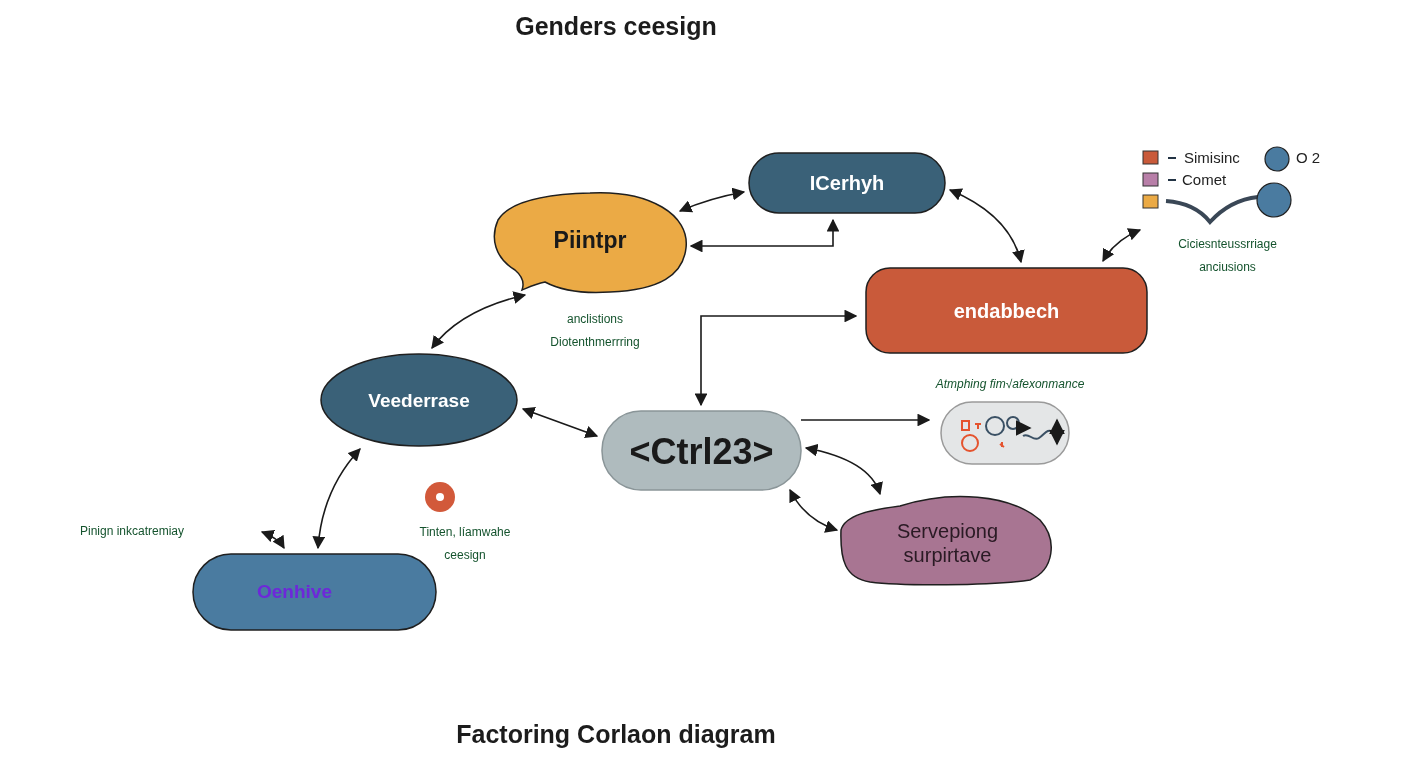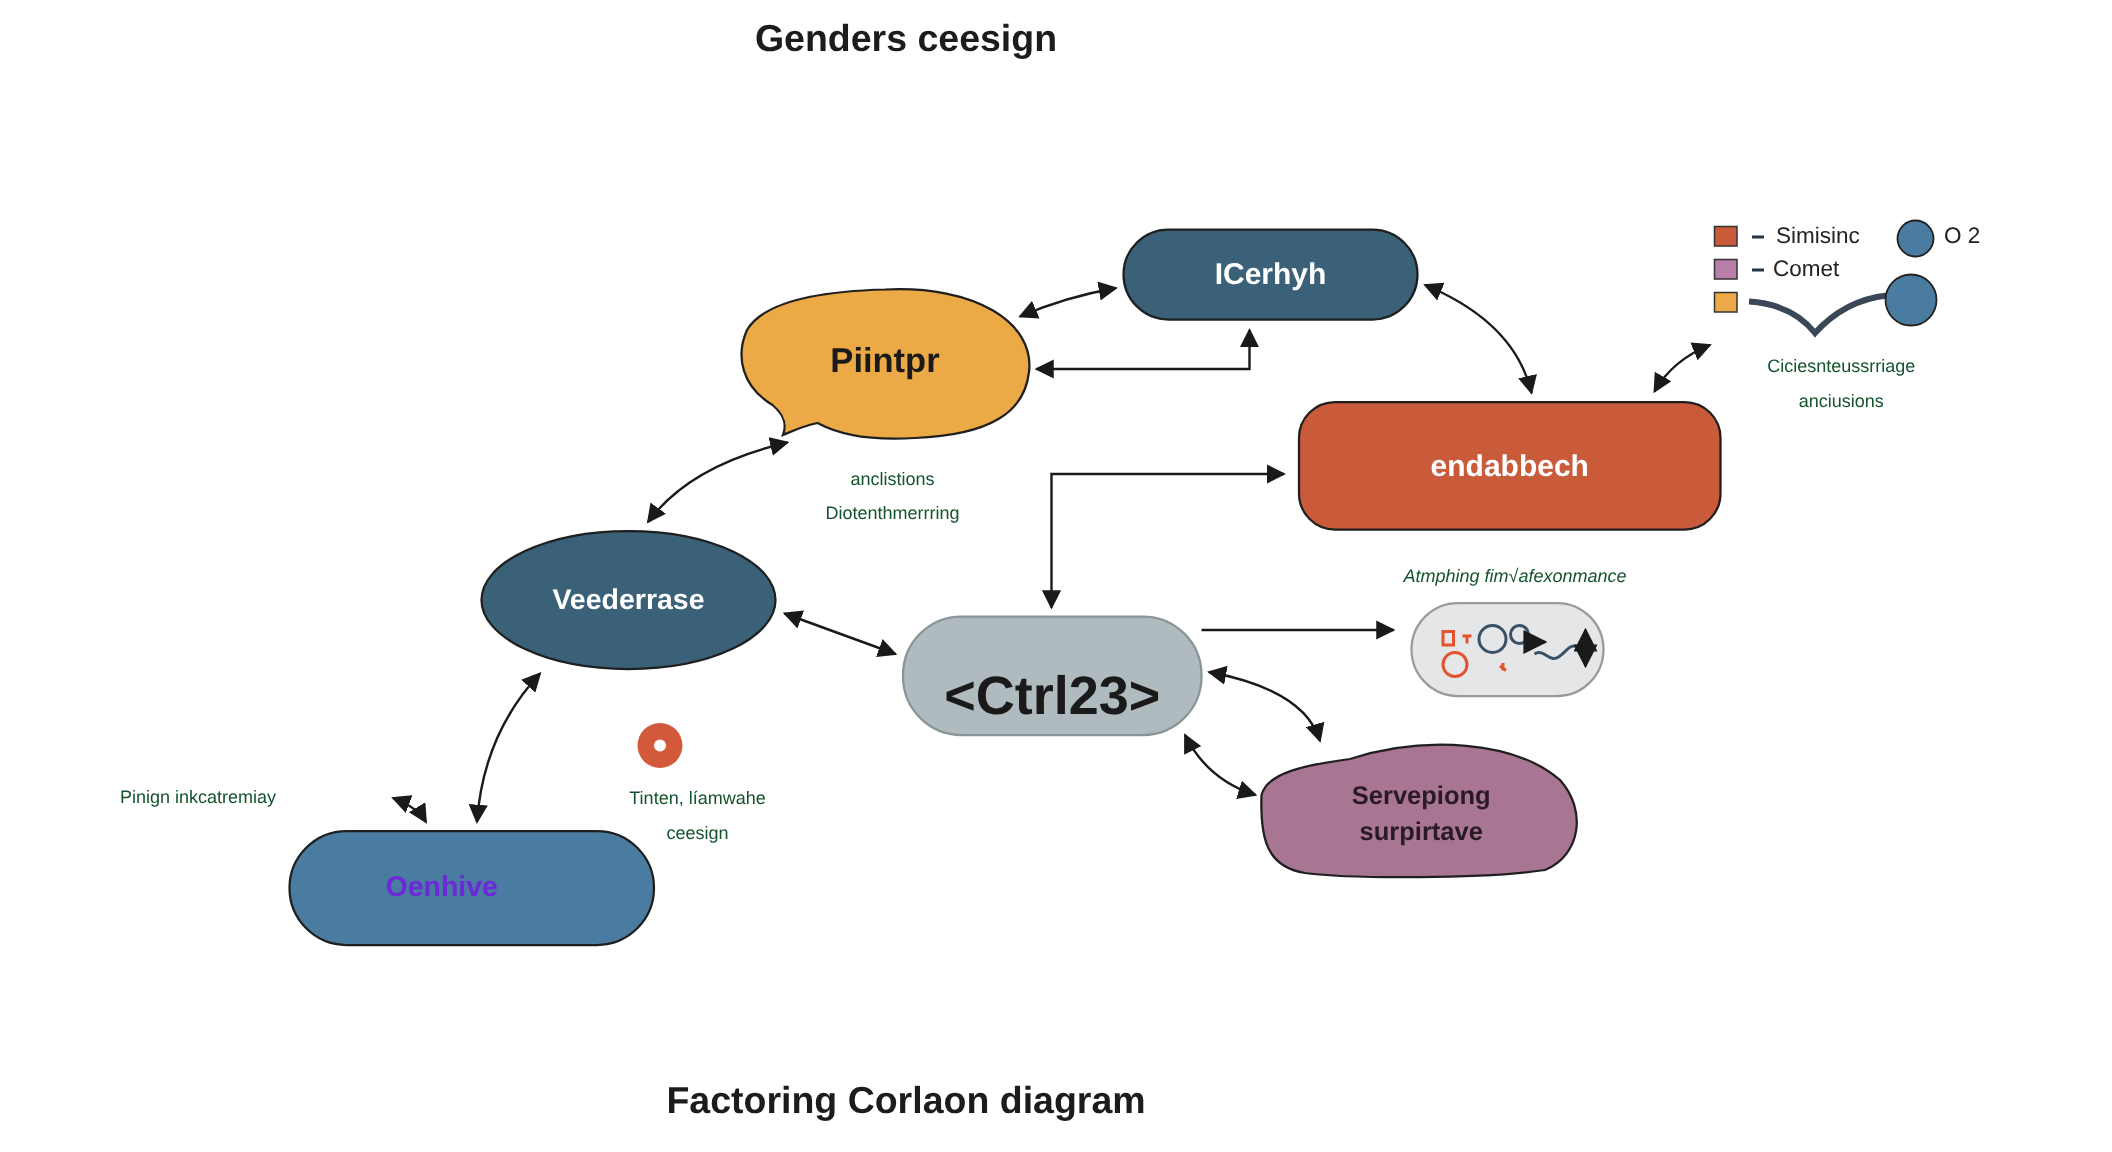--- a/index.html
+++ b/index.html
@@ -1,19 +1,19 @@
 <!DOCTYPE html>
 <html><head>
   <meta charset="utf-8">
   <style>
     html, body { margin: 0; padding: 0; background: #ffffff; }
     body { width: 1408px; height: 768px; position: relative; overflow: hidden;
            font-family: "Liberation Sans", sans-serif; color: #1a1a1a; }
     svg#diagram { position: absolute; left: 0; top: 0; width: 1408px; height: 768px; }
-    .title { position: absolute; left: 0; width: 1208px; text-align: center; font-weight: bold; color: #1c1c1c; }
+    .title { position: absolute; left: 12px; width: 1208px; text-align: center; font-weight: bold; color: #1c1c1c; }
     #top-title { top: 12px; font-size: 25px; }
     #bottom-title { top: 720px; font-size: 25px; }
     .node-label { position: absolute; text-align: center; font-weight: bold; display: flex; align-items: center; justify-content: center; }
     .annot { position: absolute; text-align: center; font-size: 12px; color: #14532d; line-height: 23px; }
     .legend-label { position: absolute; font-size: 15px; color: #222; }
   </style>
 </head>
 <body>
 
 <div class="title" id="top-title">Genders ceesign</div>
@@ -73,23 +73,23 @@
     <path d="M1166 201 Q1195 203 1210 222 Q1230 200 1258 197" fill="none" stroke="#3A4756" stroke-width="4"></path>
     <circle cx="1277" cy="159" r="12" fill="#4A7BA0" stroke="#222" stroke-width="1.2"></circle>
     <circle cx="1274" cy="200" r="17" fill="#4A7BA0" stroke="#222" stroke-width="1.2"></circle>
   </g>
 </svg>
 
 <div class="node-label" style="left:500px;top:220px;width:180px;height:40px;font-size:23px;color:#1a1a1a;">Piintpr</div>
 <div class="node-label" style="left:749px;top:163px;width:196px;height:40px;font-size:20px;color:#ffffff;">ICerhyh</div>
 <div class="node-label" style="left:866px;top:291px;width:281px;height:40px;font-size:20px;color:#ffffff;">endabbech</div>
 <div class="node-label" style="left:321px;top:381px;width:196px;height:40px;font-size:19px;color:#ffffff;">Veederrase</div>
-<div class="node-label" style="left:602px;top:430px;width:199px;height:44px;font-size:36px;color:#1a1a1a;margin-top:12px;">&lt;Ctrl23&gt;</div>
+<div class="node-label" style="left:602px;top:430px;width:199px;height:44px;font-size:36px;color:#1a1a1a;">&lt;Ctrl23&gt;</div>
 <div class="node-label" style="left:193px;top:572px;width:203px;height:40px;font-size:19px;color:#6d28d9;">Oenhive</div>
-<div class="node-label" style="left:845px;top:515px;width:205px;height:56px;font-size:17px;color:#2a1a24;font-weight:bold;flex-direction:column;line-height:24px;">
+<div class="node-label" style="left:845px;top:515px;width:205px;height:56px;font-size:20px;color:#2a1a24;font-weight:normal;flex-direction:column;line-height:24px;">
   <span>Servepiong</span>
   <span>surpirtave</span>
 </div>
 
 <div class="annot" style="left:500px;top:308px;width:190px;">
   <div>anclistions</div>
   <div>Diotenthmerrring</div>
 </div>
 <div class="annot" style="left:880px;top:373px;width:260px;font-style:italic;">Atmphing fim√afexonmance</div>
 <div class="annot" style="left:80px;top:520px;width:175px;text-align:left;">Pinign inkcatremiay</div>

